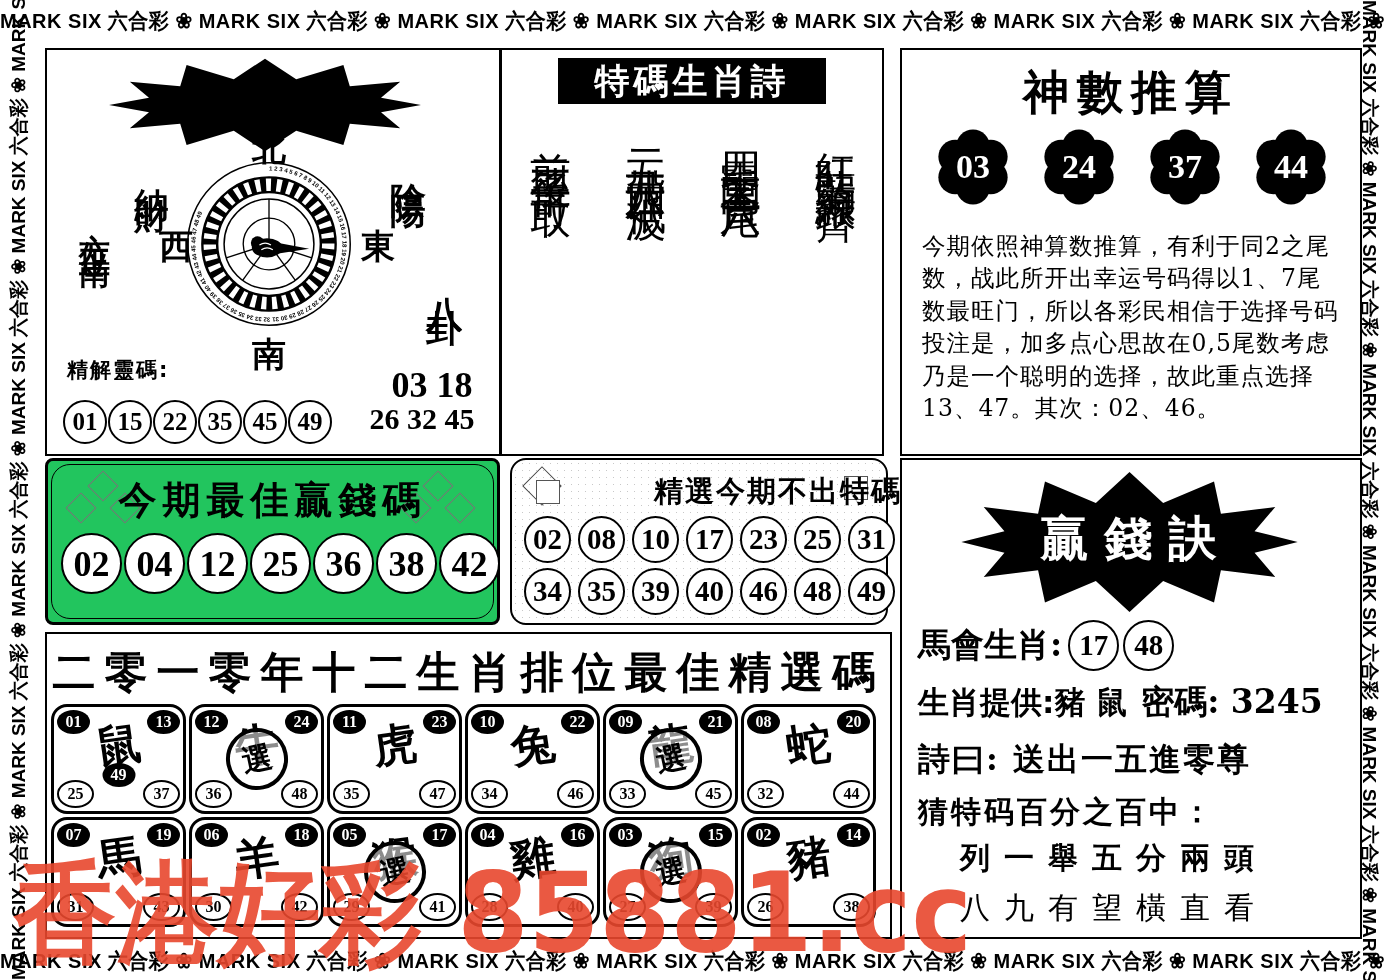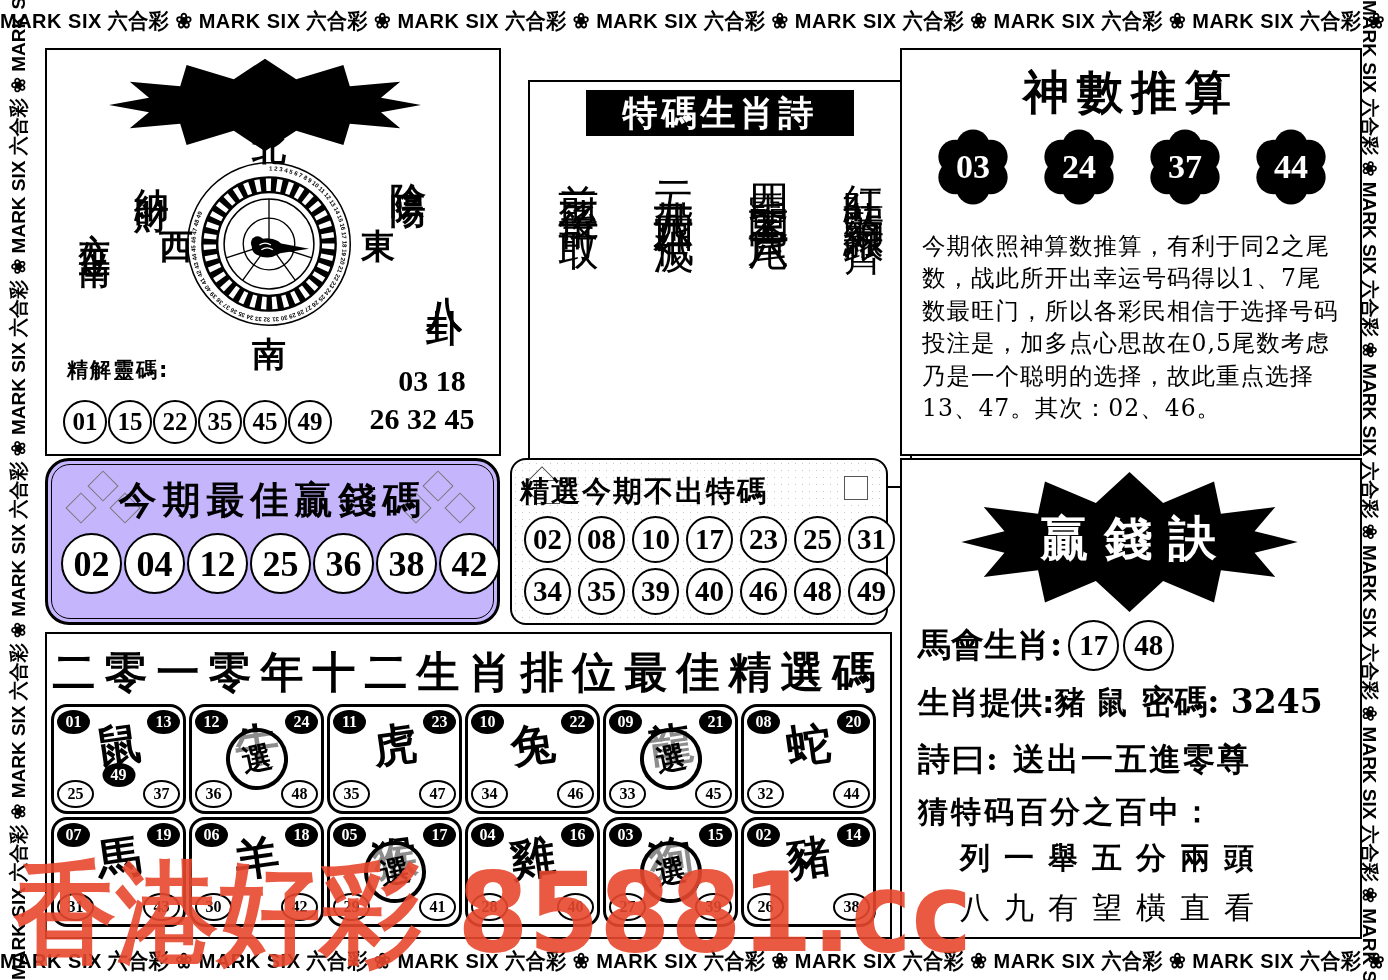--- a/index.html
+++ b/index.html
@@ -104,34 +104,34 @@
     <div class="dir" style="left:205px;top:282px;">南</div>
     <div class="dir" style="left:112px;top:174px;">西</div>
     <div class="dir" style="left:314px;top:174px;">東</div>
 
     <div class="vlab" style="left:88px;top:112px;font-size:34px;letter-spacing:10px;">納財</div>
     <div class="vlab" style="left:32px;top:158px;font-size:31px;letter-spacing:8px;">方位正南</div>
     <div class="vlab" style="left:344px;top:104px;font-size:36px;letter-spacing:12px;">陰陽</div>
     <div class="vlab" style="left:380px;top:218px;font-size:36px;letter-spacing:12px;">八卦</div>
 
     <div class="abs heavy" style="left:20px;top:306px;font-size:21px;letter-spacing:2px;">精解靈碼:</div>
-    <div class="abs serifb" style="left:320px;top:314px;width:130px;text-align:center;font-size:30px;">03 18</div>
+    <div class="abs serifb" style="left:320px;top:314px;width:130px;text-align:center;font-size:36px;">03 18</div>
     <div class="abs serifb" style="left:300px;top:352px;width:150px;text-align:center;font-size:30px;">26 32 45</div>
     <div class="crow" style="left:16px;top:350px;gap:1px;">
 
     <span class="cnum" style="width:40px;height:40px;font-size:25px;">01</span>
         <span class="cnum" style="width:40px;height:40px;font-size:25px;">15</span>
         <span class="cnum" style="width:40px;height:40px;font-size:25px;">22</span>
         <span class="cnum" style="width:40px;height:40px;font-size:25px;">35</span>
         <span class="cnum" style="width:40px;height:40px;font-size:25px;">45</span>
         <span class="cnum" style="width:40px;height:40px;font-size:25px;">49</span>
       </div>
   </div>
 
-  <div class="panel" style="left:528px;top:48px;width:380px;height:404px;margin-top:32px;">
+  <div class="panel" style="left:500px;top:48px;width:380px;height:404px;">
     <div class="abs" style="left:56px;top:8px;width:268px;height:46px;background:#000;color:#fff;display:flex;align-items:center;justify-content:center;font-size:35px;font-weight:bold;letter-spacing:4px;">特碼生肖詩</div>
     <div class="poem" style="left:28px;top:70px;width:326px;height:322px;">
 
     <div class="pcol">前三後羊一可取</div>
         <div class="pcol">二五帶八四衹波</div>
         <div class="pcol">四零重開合六尾</div>
         <div class="pcol">紅旺藍弱綠跟齊</div>
       </div>
   </div>
 
@@ -195,21 +195,21 @@
               <circle cx="-17.3" cy="-10" r="16.5"></circle>
               <circle cx="0" cy="0" r="19"></circle>
             </g>
           </svg>
           <b>44</b>
         </span>
       </div>
     <div class="abs" style="left:20px;top:180px;width:418px;font-size:23.5px;line-height:1.38;letter-spacing:1px;">今期依照神算数推算，有利于同2之尾数，战此所开出幸运号码得以1、7尾数最旺门，所以各彩民相信于选择号码投注是，加多点心思故在0,5尾数考虑乃是一个聪明的选择，故此重点选择13、47。其次：02、46。</div>
   </div>
 
-  <div class="abs" style="left:45px;top:458px;width:455px;height:167px;border:3px solid #000;border-radius:24px;background:#c4b5fd;box-sizing:border-box;">
+  <div class="abs" style="left:45px;top:458px;width:455px;height:167px;border:3px solid #000;border-radius:8px;background:#22c55e;box-sizing:border-box;">
     <div class="abs" style="inset:3px;border:1.5px solid #000;border-radius:19px;"></div>
     <div class="abs" style="left:22px;top:14px;">
       <span class="dia" style="position:absolute;left:22px;top:0;"></span>
       <span class="dia" style="position:absolute;left:0;top:22px;"></span>
       <span class="dia" style="position:absolute;left:44px;top:22px;"></span>
     </div>
     <div class="abs" style="right:26px;top:14px;">
       <span class="dia" style="position:absolute;right:22px;top:0;"></span>
       <span class="dia" style="position:absolute;right:0;top:22px;"></span>
       <span class="dia" style="position:absolute;right:44px;top:22px;"></span>
@@ -226,21 +226,21 @@
         <span class="cnum" style="width:57px;height:57px;font-size:36px;">42</span>
       </div>
   </div>
 
   <div class="abs speckle" style="left:510px;top:458px;width:378px;height:167px;border:2.5px solid #000;border-radius:16px;background-color:#fff;box-sizing:border-box;">
     <span class="abs" style="left:16px;top:12px;">
       <span class="dia" style="width:26px;height:26px;border-color:#444;"></span>
       <span class="sq" style="position:absolute;left:8px;top:8px;"></span>
     </span>
     <span class="sq abs" style="right:18px;top:16px;"></span>
-    <div class="abs" style="left:8px;top:12px;width:100%;text-align:left;font-size:29px;font-weight:bold;letter-spacing:2px;">精選今期不出特碼</div>
+    <div class="abs" style="left:16px;top:12px;width:100%;text-align:right;font-size:29px;font-weight:bold;letter-spacing:2px;">精選今期不出特碼</div>
     <div class="crow" style="left:12px;top:56px;gap:7px;">
 
     <span class="cnum" style="width:43px;height:43px;font-size:29px;border-width:2px;">02</span>
         <span class="cnum" style="width:43px;height:43px;font-size:29px;border-width:2px;">08</span>
         <span class="cnum" style="width:43px;height:43px;font-size:29px;border-width:2px;">10</span>
         <span class="cnum" style="width:43px;height:43px;font-size:29px;border-width:2px;">17</span>
         <span class="cnum" style="width:43px;height:43px;font-size:29px;border-width:2px;">23</span>
         <span class="cnum" style="width:43px;height:43px;font-size:29px;border-width:2px;">25</span>
         <span class="cnum" style="width:43px;height:43px;font-size:29px;border-width:2px;">31</span>
       </div>

